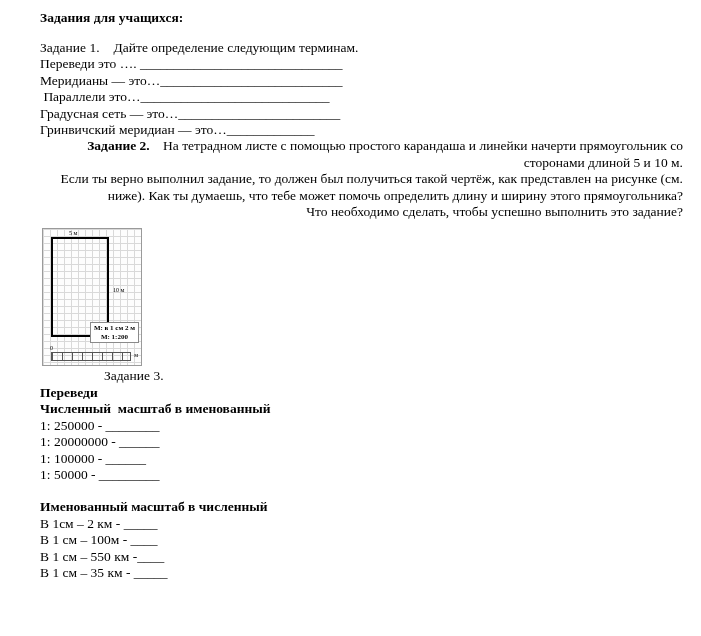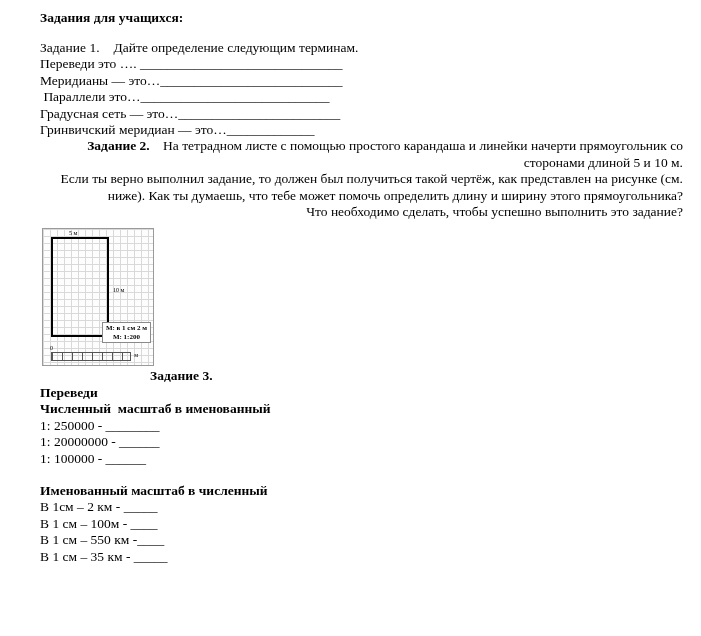--- a/index.html
+++ b/index.html
@@ -16,21 +16,21 @@
   }
   .line{line-height:16.4px;white-space:pre-wrap;}
   .b{font-weight:bold;}
   .title{font-weight:bold;margin-bottom:14px;}
   .task-head{line-height:16.4px;}
   .task-head .lbl{font-weight:normal;margin-right:14px;}
   .para{line-height:16.4px;max-width:655px;text-align:right;}
   
   .figure{
     position:relative;
-    width:112px;height:138px;
+    width:100px;height:138px;
     margin:8px 0 2px 2px;
   }
   .graph-paper{
     position:absolute;inset:0;
     border:1px solid #9a9a9a;
     background-color:#fdfdfd;
     background-image:
       linear-gradient(#d9d9d9 1px,transparent 1px),
       linear-gradient(90deg,#d9d9d9 1px,transparent 1px);
     background-size:7px 7px;
@@ -60,21 +60,21 @@
     border:1px solid #555;
     background-image:repeating-linear-gradient(90deg,#555 0 1px,transparent 1px 10px);
   }
   .ruler-zero{
     position:absolute;left:-2px;top:-8px;font-size:6px;line-height:6px;
   }
   .ruler-unit{
     position:absolute;right:-8px;top:-1px;font-size:6px;line-height:7px;
   }
   
-  .task3-label{font-weight:bold;margin-left:110px;line-height:16.4px;}
+  .task3-label{font-weight:normal;margin-left:64px;line-height:16.4px;}
   .gap-lg{height:16px;}
 </style>
 </head>
 <body>
 
 <div class="page">
 
   <div class="title">Задания для учащихся:</div>
 
   <div class="task-head">
@@ -108,20 +108,21 @@
       </div>
     </div>
   </div>
 
   <div class="task3-label">Задание 3.</div>
   <div class="line b">Переведи</div>
   <div class="line b">Численный  масштаб в именованный</div>
   <div class="line">1: 250000 - ________</div>
   <div class="line">1: 20000000 - ______</div>
   <div class="line">1: 100000 - ______</div>
+  <div class="line">1: 50000 - _________</div>
 
   <div class="gap-lg"></div>
 
   <div class="line b">Именованный масштаб в численный</div>
   <div class="line">В 1см – 2 км - _____</div>
   <div class="line">В 1 см – 100м - ____</div>
   <div class="line">В 1 см – 550 км -____</div>
   <div class="line">В 1 см – 35 км - _____</div>
 
 </div>

